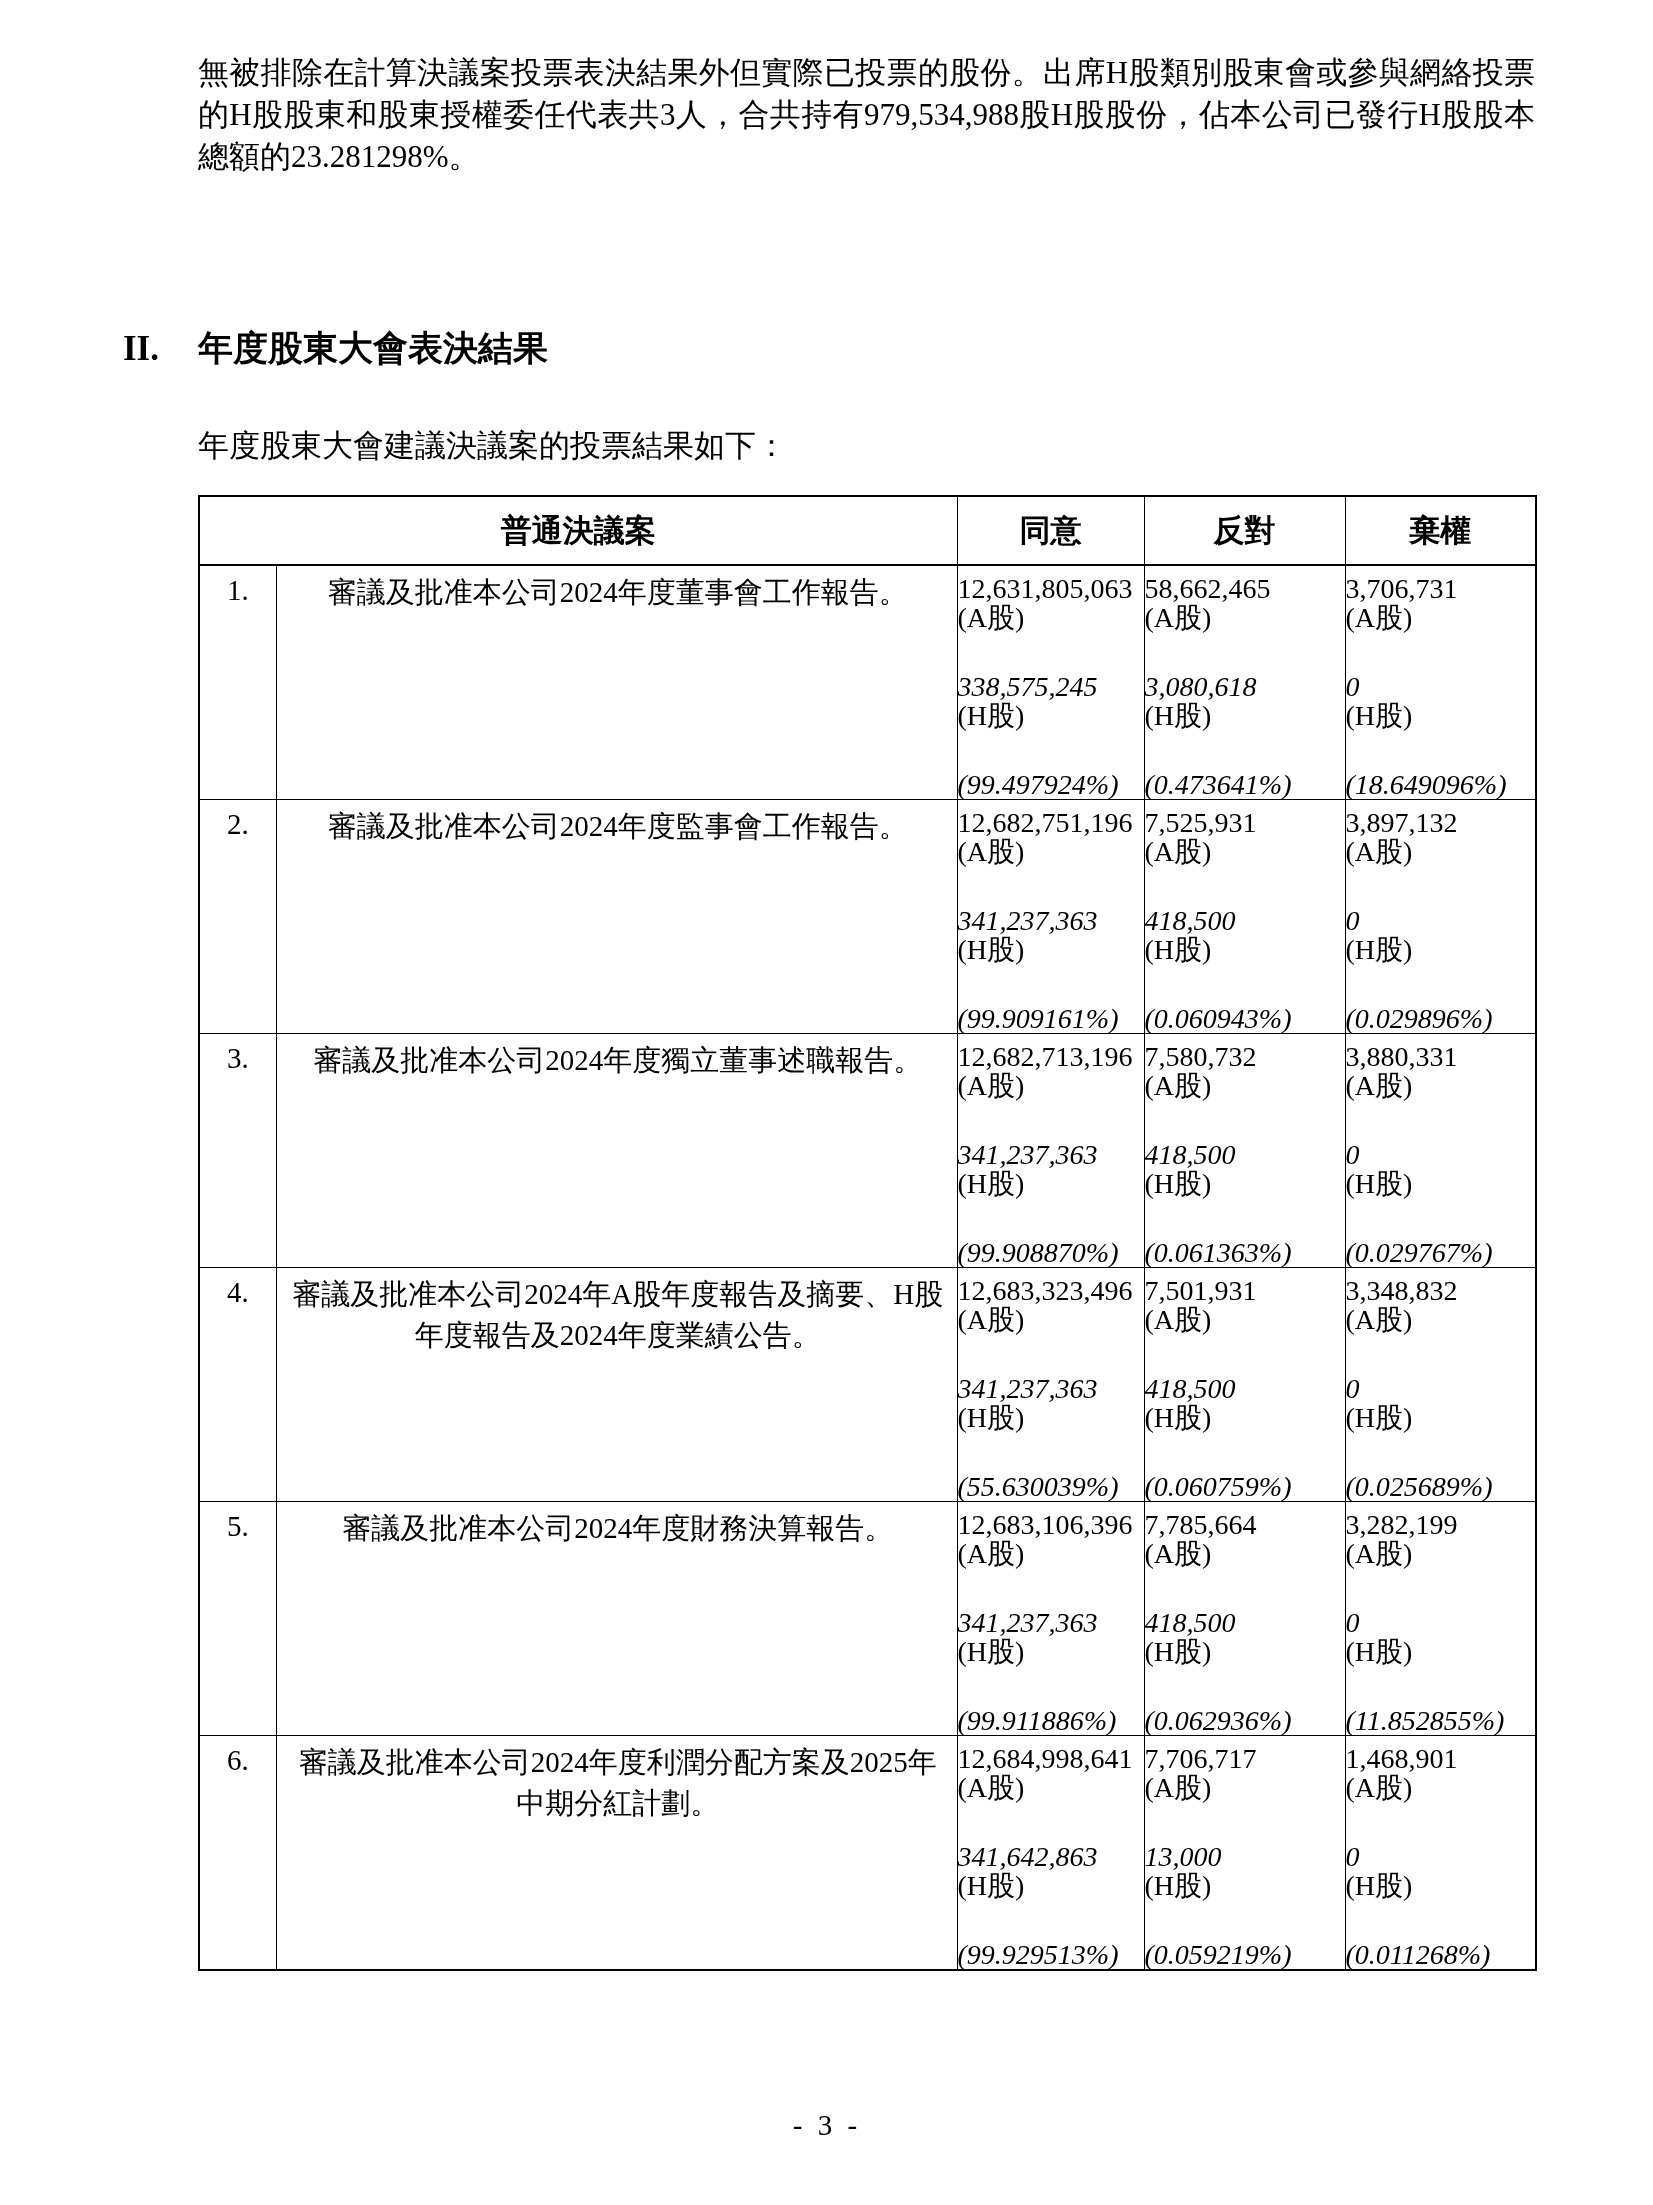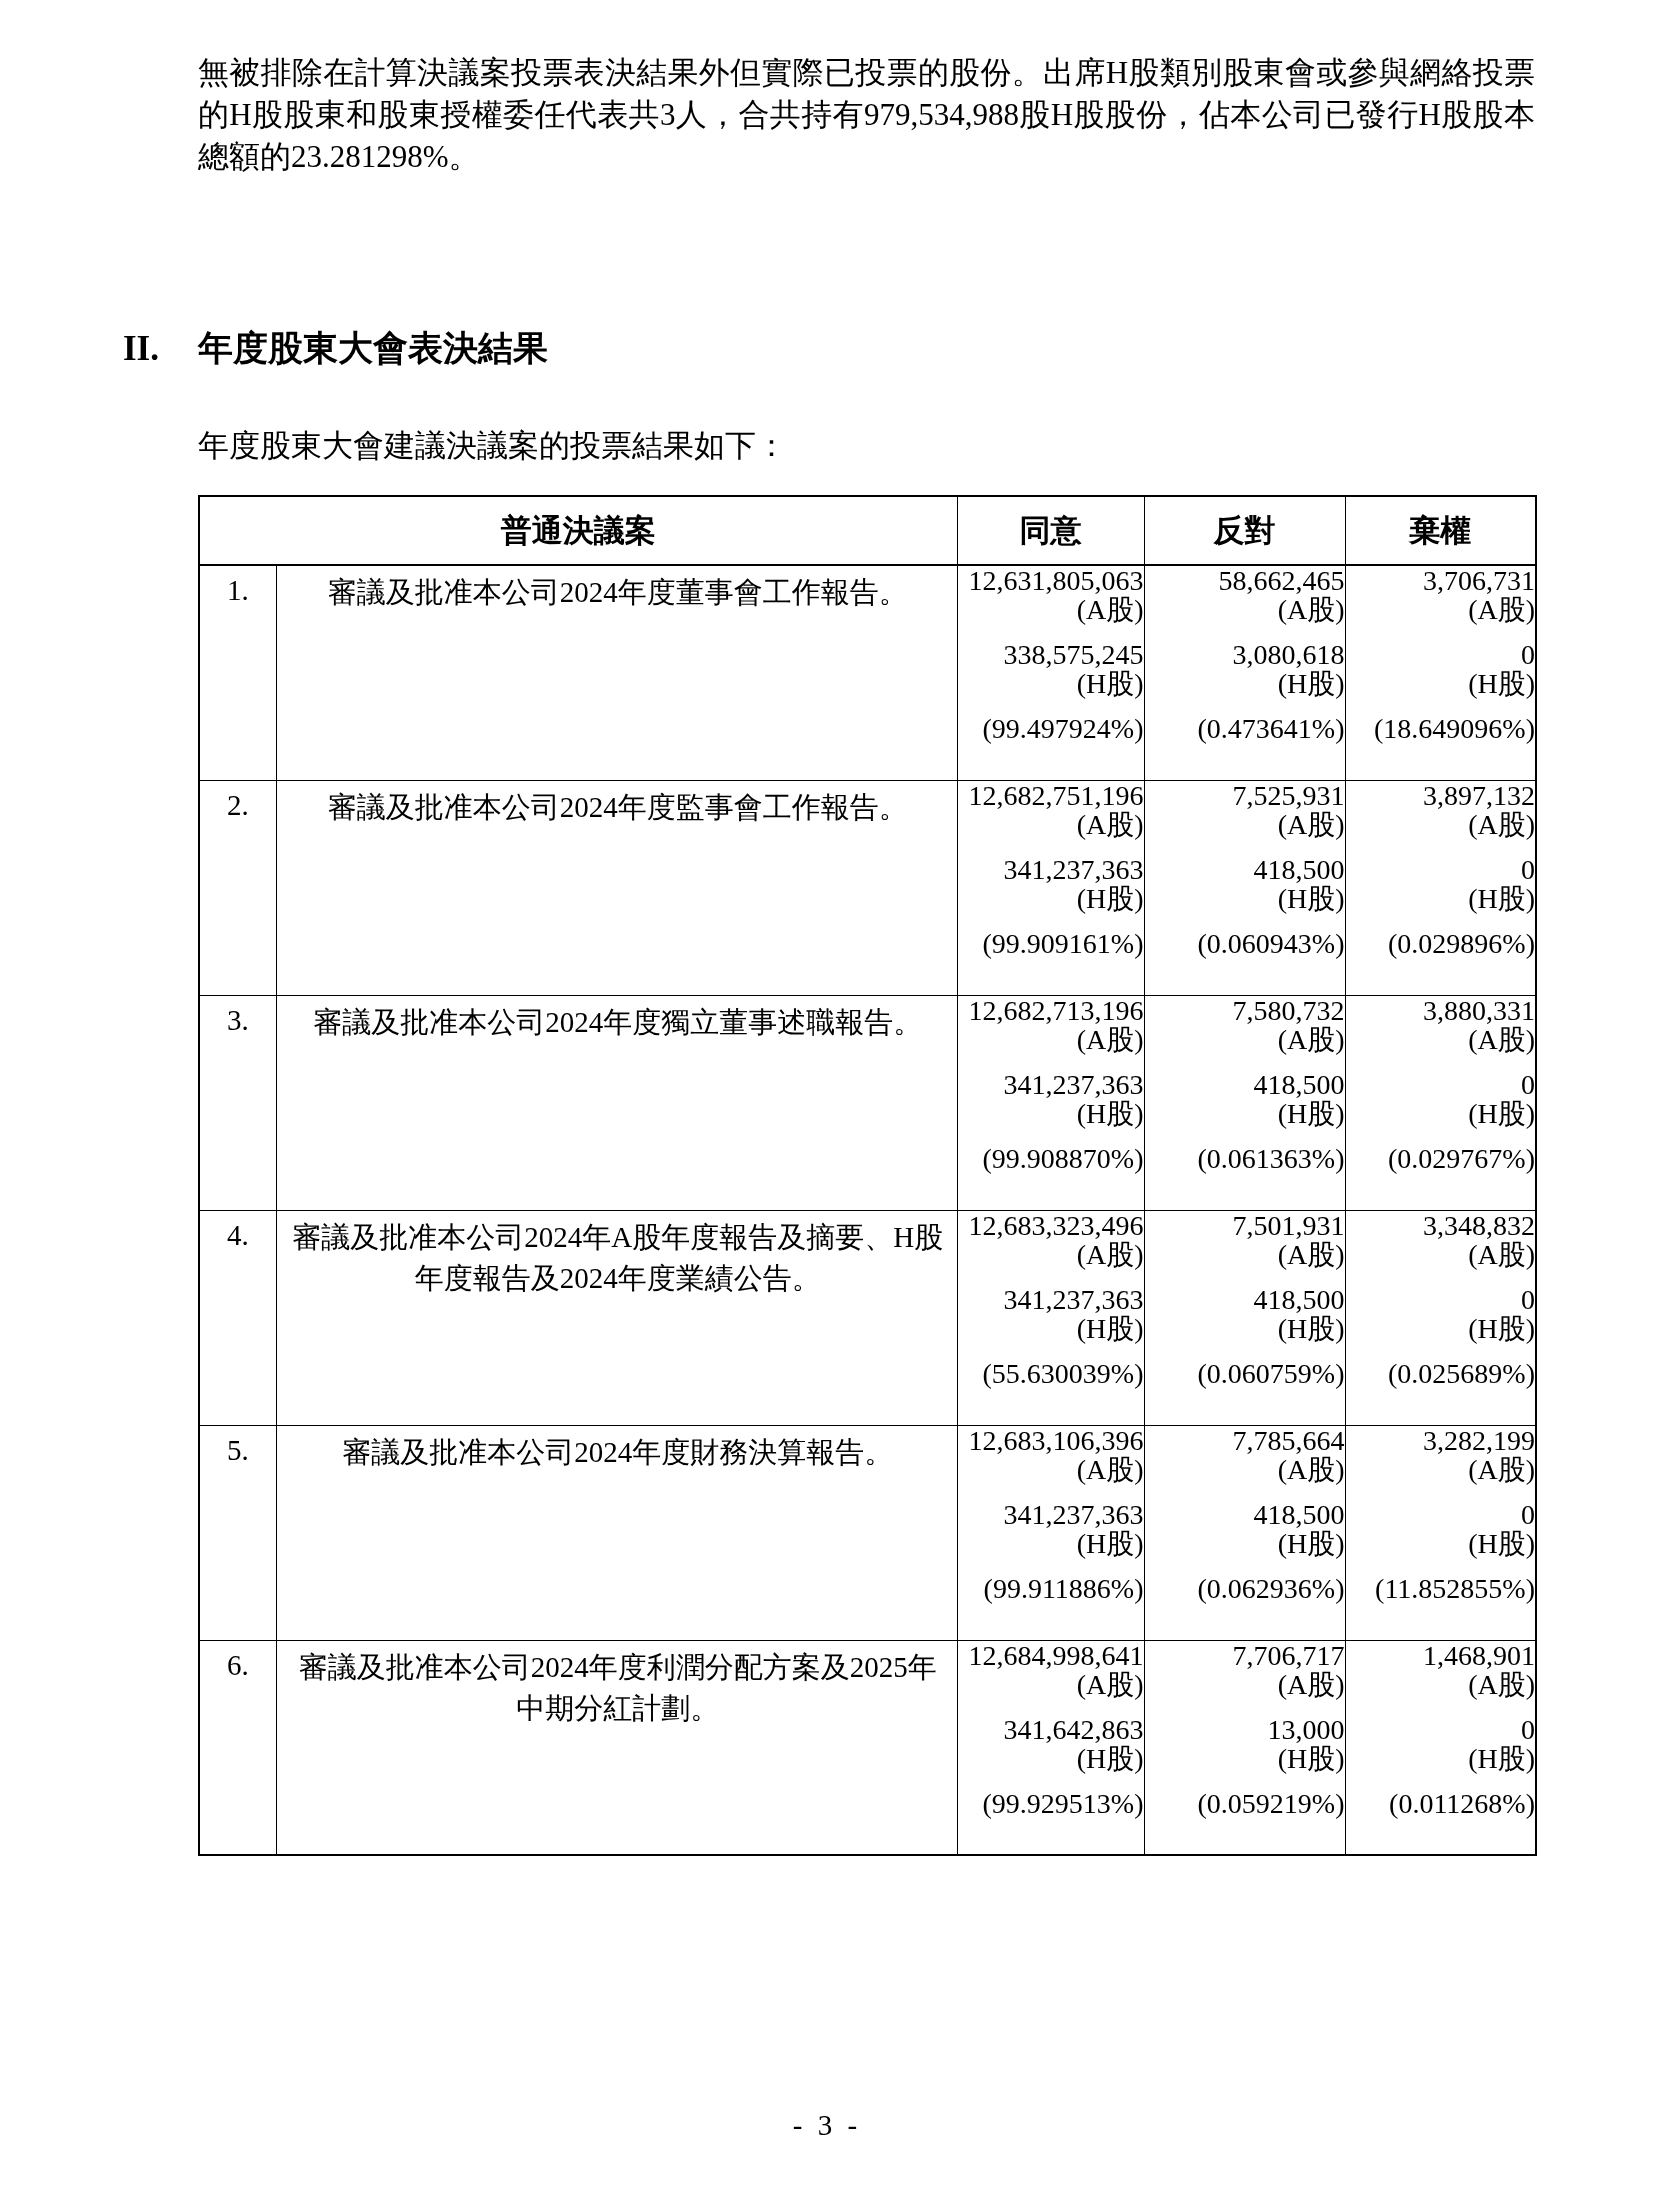--- a/index.html
+++ b/index.html
@@ -55,26 +55,27 @@
     font-size: 29px;
     padding-top: 8px;
   }
   td.desc {
     font-size: 29px;
     line-height: 41px;
     padding: 6px 10.7px 0 13.3px;
     text-align: center;
   }
   td.votes {
-    text-align: right;
+    text-align: left;
     font-size: 28px;
     line-height: 29px;
+    padding-top: 8px;
   }
   .vl { display: block; }
-  .vl.gap { margin-top: 16px; }
+  .vl.gap { margin-top: 40px; font-style: italic; }
   .footer {
     position: absolute;
     bottom: 63px;
     left: 0;
     width: 100%;
     text-align: center;
     font-size: 29px;
     letter-spacing: 4px;
   }
 </style>

